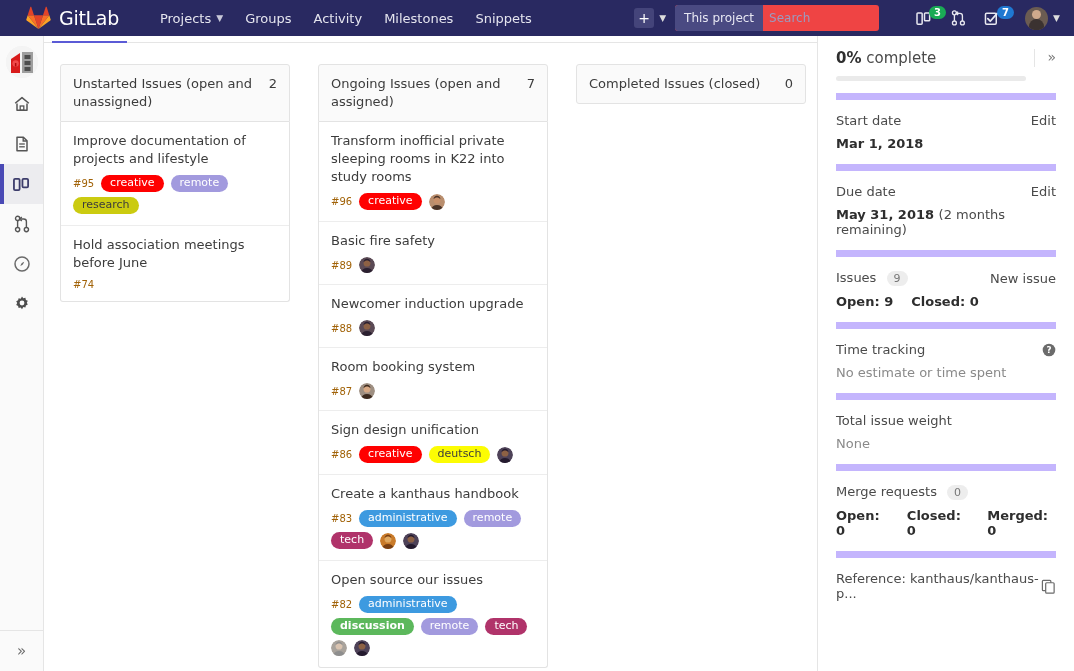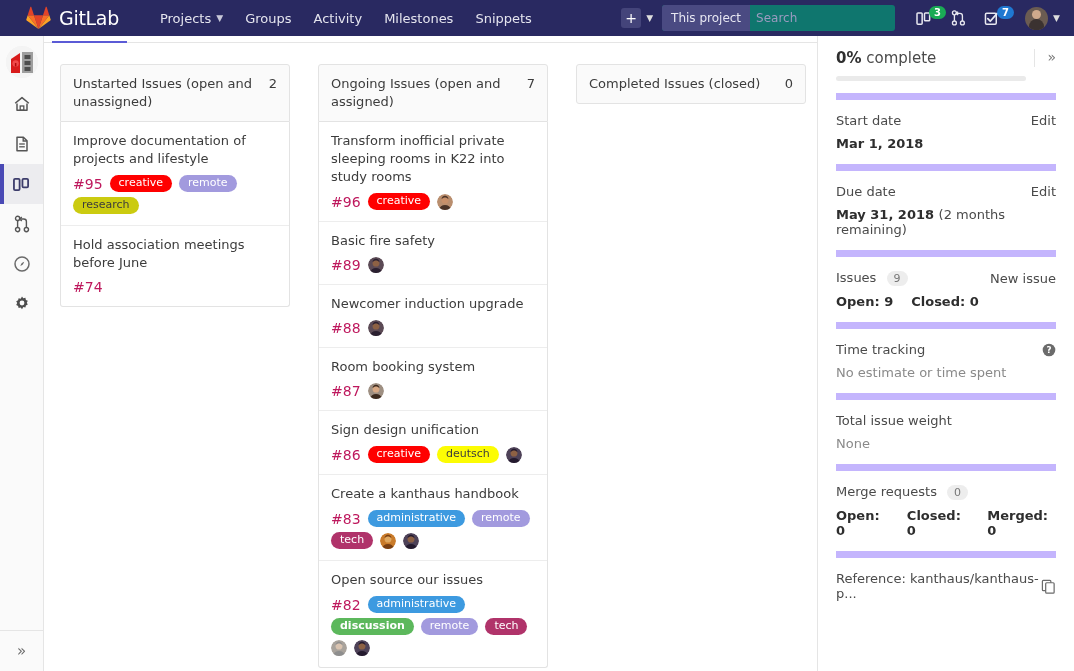--- a/index.html
+++ b/index.html
@@ -46,23 +46,23 @@
   }
   .plus-btn {
     background: #44447a; border-radius: 3px;
     width: 20px; height: 20px;
     display: flex; align-items: center; justify-content: center;
     color: #fff; font-size: 14px; line-height: 1; cursor: pointer;
   }
   .plus-caret { color: #ddd; font-size: 9px; margin: 0 9px 0 5px; cursor:pointer;}
   .search-wrap {
     display: flex; align-items: center;
-    background: #0f766e; border-radius: 3px;
-    height: 26px; width: 233px; overflow: hidden;
-    margin-right: 12px;
+    background: #ef4444; border-radius: 3px;
+    height: 26px; width: 204px; overflow: hidden;
+    margin-right: 28px;
   }
   .search-scope {
     background: #4a4a82; color: #e7e7f2;
     font-size: 12px; padding: 0 9px;
     height: 26px; display: flex; align-items: center;
     white-space: nowrap; cursor: pointer;
   }
   .search-input {
     flex: 1; border: 0; outline: 0; background: transparent;
     color: #fff; font-size: 12px; padding: 0 6px;
@@ -173,21 +173,21 @@
   .card:last-child { border-bottom: 0; }
   .card-title {
     font-size: 13px; color: #3c3c3c;
     line-height: 18px; margin-bottom: 7px;
   }
   .card-meta {
     display: flex; flex-wrap: wrap;
     align-items: center; gap: 6px 7px;
     row-gap: 5px;
   }
-  .issue-id { color: #be185d; font-size: 14px; text-align: right; }
+  .issue-id { color: #a16207; font-size: 10px; text-align: right; }
   .label-pill {
     display: inline-block;
     border-radius: 10px;
     padding: 2px 9px 3px 9px;
     font-size: 11px; line-height: 12px;
     color: #fff; white-space: nowrap;
     cursor: pointer;
   }
   .card-avatar {
     width: 16px; height: 16px; border-radius: 50%;

